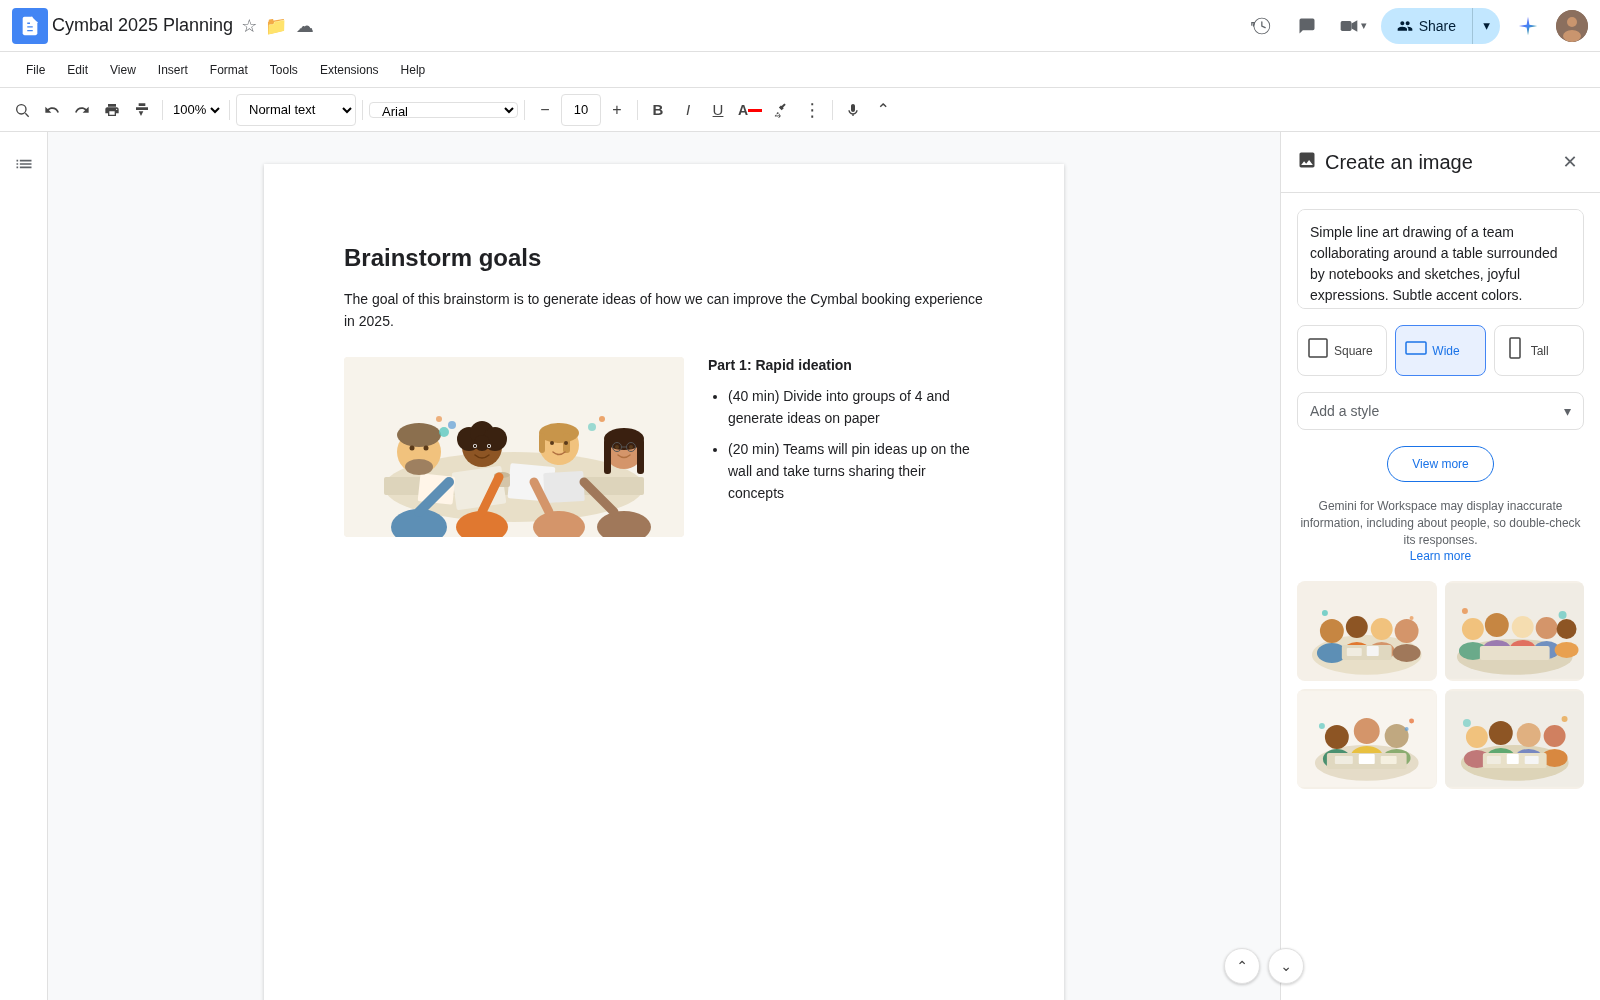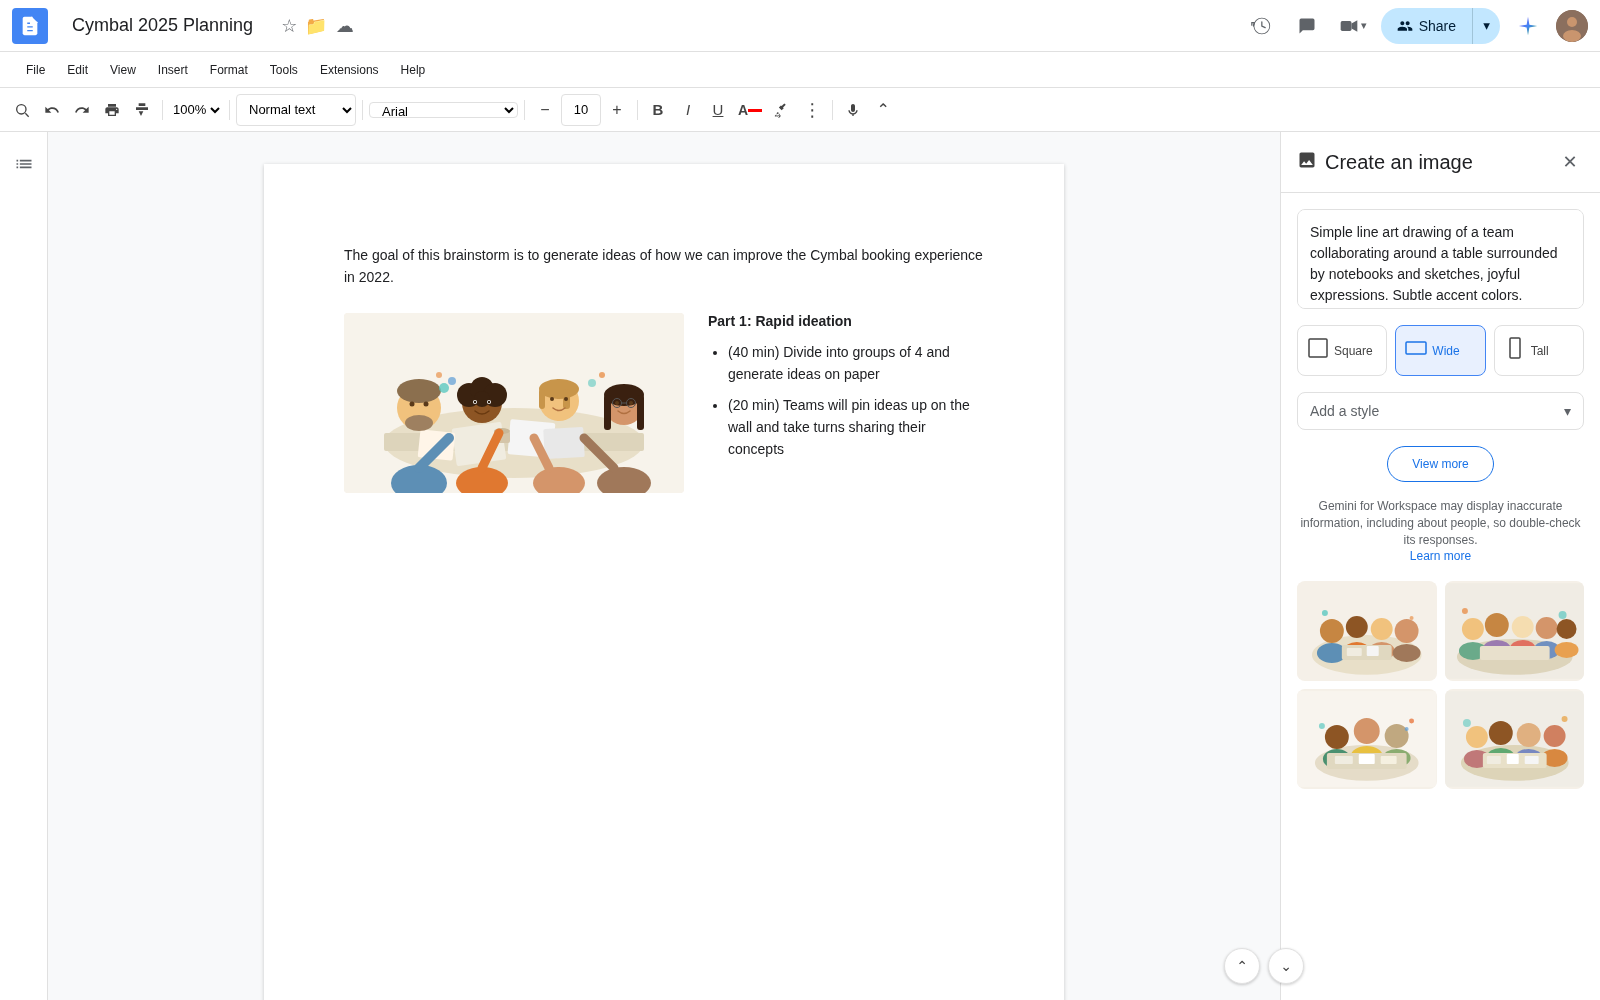--- a/index.html
+++ b/index.html
@@ -1,21 +1,21 @@
 <!DOCTYPE html>
 <html><head>
   <meta charset="utf-8">
   <style>
     * { box-sizing: border-box; margin: 0; padding: 0; }
     body { font-family: 'Arial', sans-serif; background: #f8f9fa; overflow: hidden; width: 1600px; height: 1000px; }
 
     
     .title-bar {
       display: flex; align-items: center; padding: 6px 12px; background: #fff;
-      border-bottom: 1px solid #e0e0e0; height: 52px; gap: 24px;
+      border-bottom: 1px solid #e0e0e0; height: 52px; gap: 4px;
     }
     .doc-icon { width: 36px; height: 36px; background: #4285f4; border-radius: 4px;
       display: flex; align-items: center; justify-content: center; color: #fff; font-size: 18px; flex-shrink: 0; }
     .doc-title { font-size: 18px; color: #202124; font-weight: 500; }
     .title-icons { display: flex; gap: 8px; align-items: center; margin-left: 4px; color: #5f6368; font-size: 18px; }
     .title-spacer { flex: 1; }
     .toolbar-right { display: flex; align-items: center; gap: 10px; }
     .history-btn, .comment-btn, .meet-btn {
       width: 36px; height: 36px; border-radius: 50%; border: none; background: transparent;
       cursor: pointer; display: flex; align-items: center; justify-content: center; color: #5f6368; font-size: 18px;
@@ -314,21 +314,22 @@
   <div class="sidebar-toggle">
     <button class="sidebar-toggle-btn">
       <svg width="20" height="20" viewBox="0 0 24 24" fill="#5f6368">
         <path d="M3 13h2v-2H3v2zm0 4h2v-2H3v2zm0-8h2V7H3v2zm4 4h14v-2H7v2zm0 4h14v-2H7v2zM7 7v2h14V7H7z"></path>
       </svg>
     </button>
   </div>
 
   <div class="doc-area">
     <div class="doc-page">
-      <p class="doc-body-text">The goal of this brainstorm is to generate ideas of how we can improve the Cymbal booking experience in 2022.</p>
+      <h1 class="doc-title-text">Brainstorm goals</h1>
+      <p class="doc-body-text">The goal of this brainstorm is to generate ideas of how we can improve the Cymbal booking experience in 2025.</p>
 
       <div class="content-row">
 
         <div class="doc-image">
           <svg class="illustration-svg" viewBox="0 0 340 180" xmlns="http://www.w3.org/2000/svg">
 
             <rect width="340" height="180" fill="#f7f3eb"></rect>
 
             <ellipse cx="170" cy="130" rx="130" ry="35" fill="#e8dfc8"></ellipse>
             <rect x="40" y="120" width="260" height="18" fill="#ddd4bb" rx="2"></rect>

